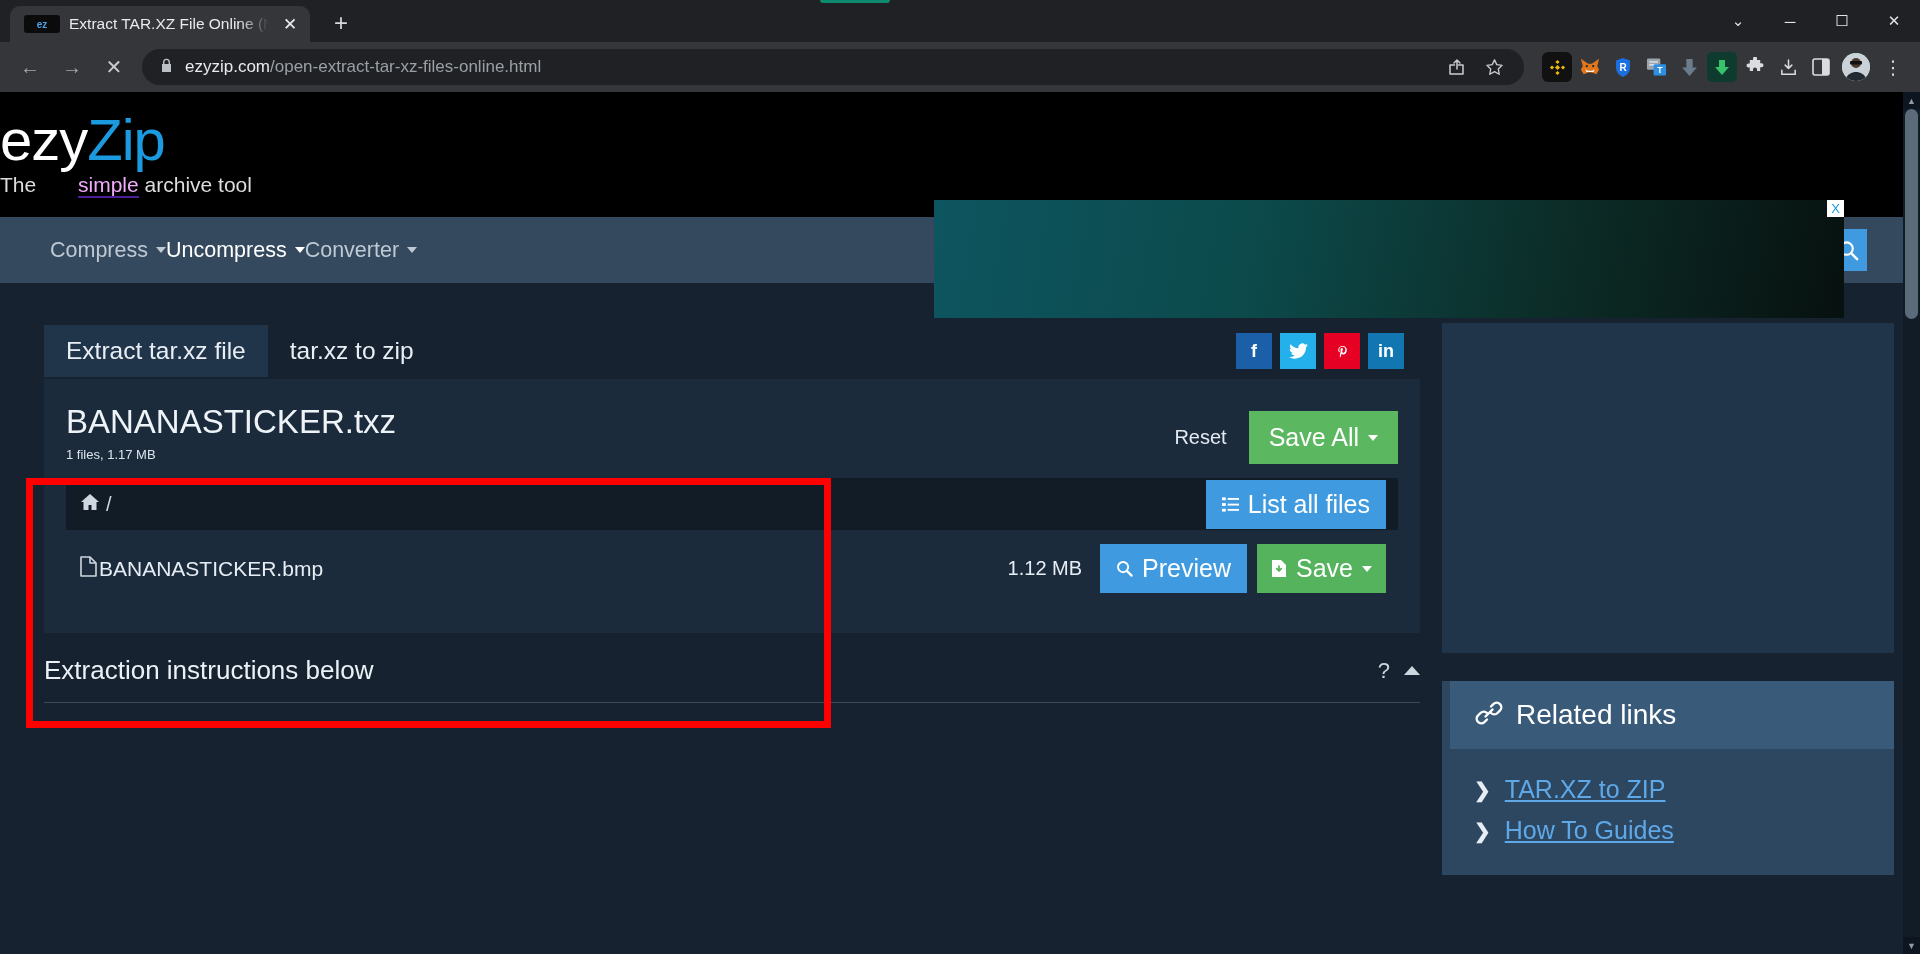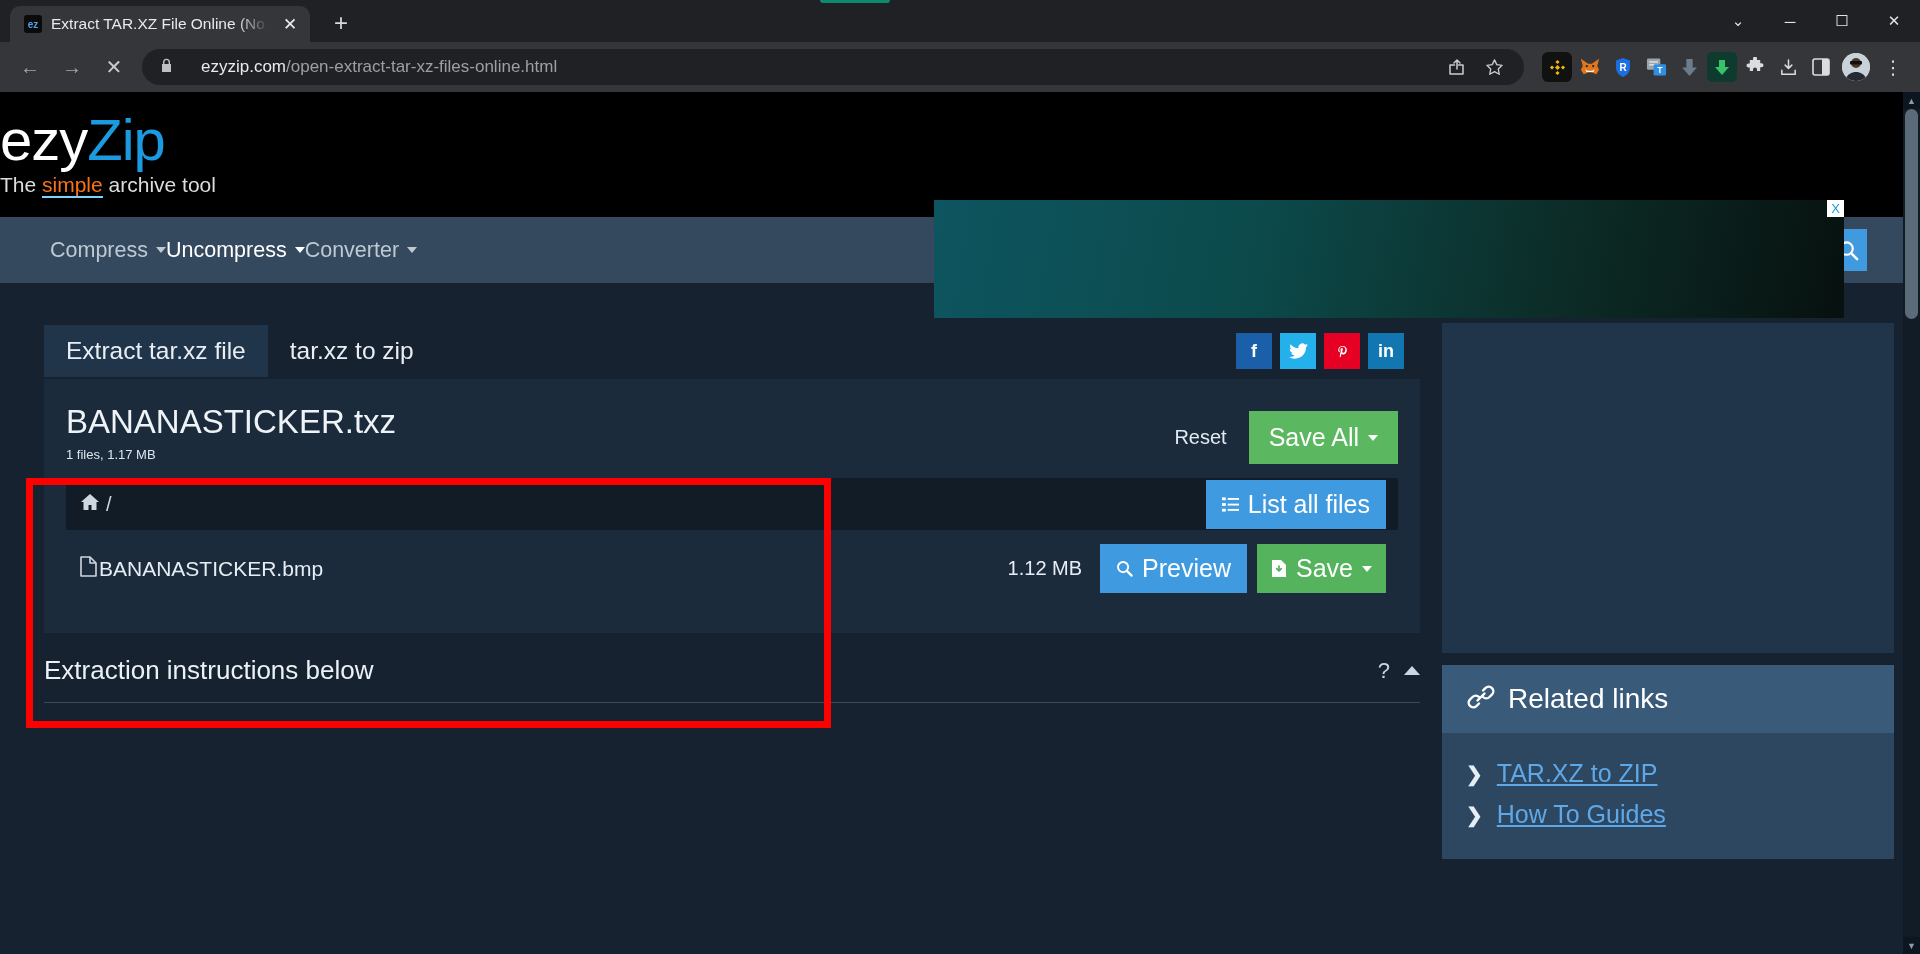--- a/index.html
+++ b/index.html
@@ -15,39 +15,39 @@
 
   .tabstrip { height: 42px; background:#202124; display:flex; align-items:flex-end; position:relative; padding-left: 10px; }
   .tabstrip::before{
     content:""; position:absolute; top:0; left:820px; width:70px; height:3px; background:#0e8a6e; border-radius:0 0 3px 3px;
   }
   .tab {
     height: 36px; width: 300px; background:#35363a; border-radius: 10px 10px 0 0;
     display:flex; align-items:center; padding: 0 8px 0 14px; gap:9px; position:relative;
   }
   .tab .favicon {
-    width:18px;height:18px;border-radius:3px;background:#0b0b0c;flex:none;
+    width:36px;height:18px;border-radius:3px;background:#0b0b0c;flex:none;
     display:flex;align-items:center;justify-content:center;font-size:10px;color:#4ea3e8;font-weight:bold;
   }
   .tab .tabtitle{
     color:#e8eaed; font-size:15.5px; white-space:nowrap; overflow:hidden;
     flex:1; mask-image: linear-gradient(to right, #000 85%, transparent 100%);
     -webkit-mask-image: linear-gradient(to right, #000 85%, transparent 100%);
   }
   .tab .tabclose{ color:#e8eaed; font-size:17px; width:24px;height:24px;display:flex;align-items:center;justify-content:center;flex:none;}
   .newtab{ width:34px;height:34px;margin-left:14px;margin-bottom:2px;display:flex;align-items:center;justify-content:center;color:#d7dadd;font-size:24px;font-weight:300;}
   .winctl{ position:absolute; right:0; top:0; height:42px; display:flex; align-items:center; }
   .winctl div{ width:52px;height:42px;display:flex;align-items:center;justify-content:center;color:#e3e4e6;font-size:15px;}
 
   .toolbar { height: 50px; background:#35363a; display:flex; align-items:center; padding: 0 10px; gap: 2px; }
   .navbtn{ width:40px;height:40px;border-radius:50%;display:flex;align-items:center;justify-content:center;color:#c9cccf;font-size:20px;flex:none;}
   .navbtn.dim{ color:#a4a7ab; }
   .omnibox{
     flex:1; height:36px; background:#202124; border-radius:20px; display:flex; align-items:center;
-    padding: 0 12px 0 18px; margin: 0 8px 0 6px; gap:28px; min-width:0;
+    padding: 0 12px 0 18px; margin: 0 8px 0 6px; gap:12px; min-width:0;
   }
   .omnibox .lock{ color:#bdc1c6; font-size:14px; flex:none; }
   .url{ font-size:17px; color:#9aa0a6; white-space:nowrap; overflow:hidden; flex:1; }
   .url b{ color:#e8eaed; font-weight:400; }
   .omni-actions{ display:flex; align-items:center; gap:2px; flex:none; }
   .omni-actions .navbtn{ width:36px;height:36px; font-size:18px;}
   .exticons{ display:flex; align-items:center; gap:3px; flex:none; padding-left:8px;}
   .ext{ width:30px;height:30px;border-radius:6px;display:flex;align-items:center;justify-content:center;font-size:14px;flex:none;}
   .ext.bnb{ background:#111; color:#f0b90b; font-size:17px;}
   .ext.fox{ background:transparent; color:#e2761b; font-size:20px;}
@@ -64,21 +64,21 @@
 
   
   .viewport{ flex:1; display:flex; background:#16222f; position:relative; overflow:hidden;}
   .page{ flex:1; overflow:hidden; }
 
   .site-header{ background:#000; height:125px; display:flex; align-items:center; position:relative;}
   .logo-wrap{ }
   .logo{ font-size:58px; line-height:0.98; font-weight:400; color:#fff; letter-spacing:-1px;}
   .logo .zip{ color:#1b9ae0; }
   .tagline{ font-size:21px; color:#dcdcdc; margin-top:4px;}
-  .tagline .simple{ color:#f97316; border-bottom:2px solid #7dd3fc; }
+  .tagline .simple{ color:#f0abfc; border-bottom:2px solid #4c1d95;margin-left:36px; }
   .ad{
     position:absolute; left:934px; top:108px; width:910px; height:118px;
     background: linear-gradient(100deg,#0d5560 0%, #0c4a4b 35%, #0c2b26 70%, #07110f 100%);
   }
   .ad .adclose{
     position:absolute; right:0; top:0; width:17px;height:17px;background:#fff;color:#1b9ae0;
     font-size:13px; display:flex;align-items:center;justify-content:center; line-height:1;
   }
 
   .navbar{ background:#34495e; height:66px; display:flex; align-items:center; padding: 0 36px 0 50px; }
@@ -130,21 +130,21 @@
 
   .instr{ margin-top:22px; }
   .instr-head{ display:flex; align-items:center; padding-bottom:16px; }
   .instr-title{ font-size:26px; color:#eaf1f7;}
   .instr-tools{ margin-left:auto; display:flex; align-items:center; gap:14px; color:#ccd6df; font-size:22px;}
   .upcaret{ width:0;height:0;border-left:8px solid transparent;border-right:8px solid transparent;border-bottom:9px solid #ccd6df;}
   .instr-rule{ height:1px; background:#3a4a5b; }
 
   .sidecol{ width:452px; flex:none; }
   .sidebox{ background:#20344a; height:330px; }
-  .relbox{ margin-top:12px; background:#2d4761; }
+  .relbox{ margin-top:28px; background:#2d4761;padding-left:8px; }
   .relhead{ background:#3a5a7a; padding: 18px 24px; display:flex; align-items:center; gap:12px; }
   .reltitle{ font-size:28px; color:#fff; }
   .rellist{ padding: 26px 24px 30px 24px; display:flex; flex-direction:column; gap:12px;}
   .rellink{ display:flex; align-items:center; gap:14px; }
   .chev{ color:#e6edf4; font-size:20px; font-weight:bold;}
   .rellink a{ color:#5fa8e8; font-size:25px; text-decoration:underline; }
 
   
   .redbox{
     position:absolute; left:26px; top:386px; width:805px; height:250px;

